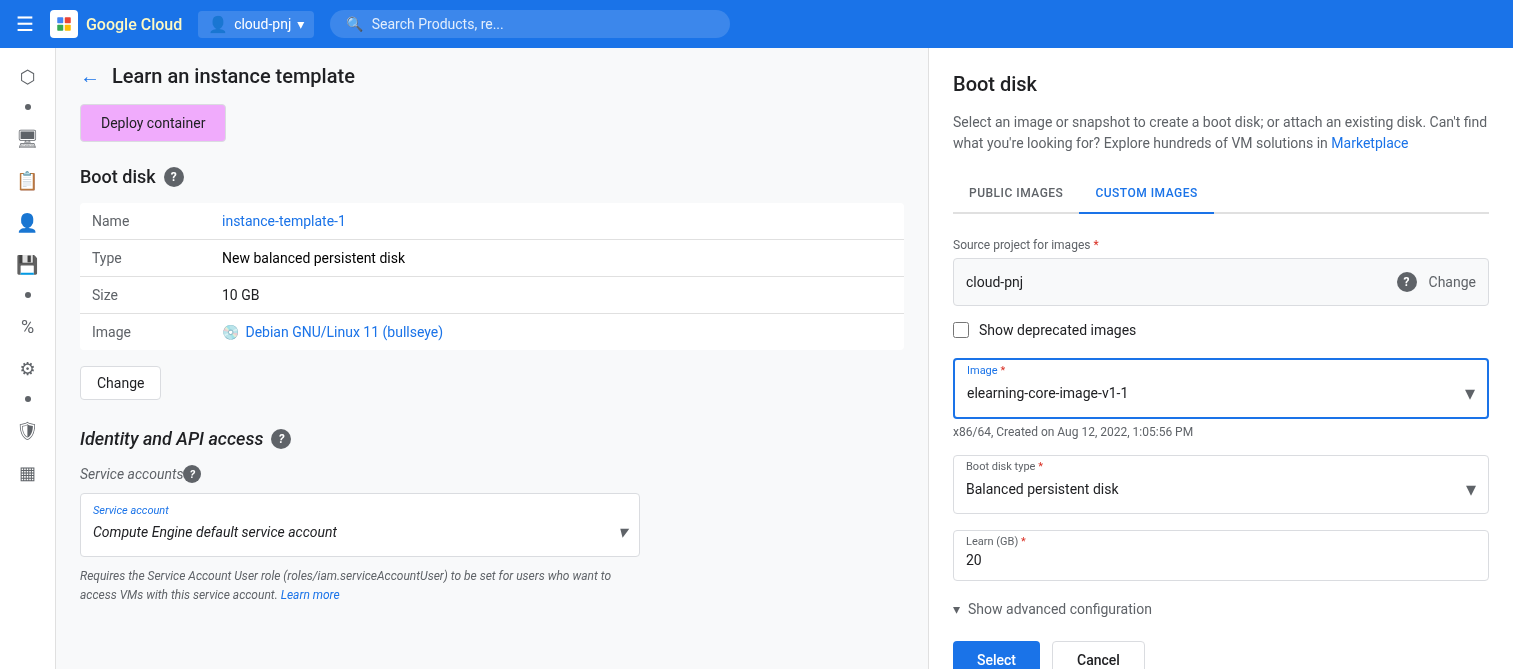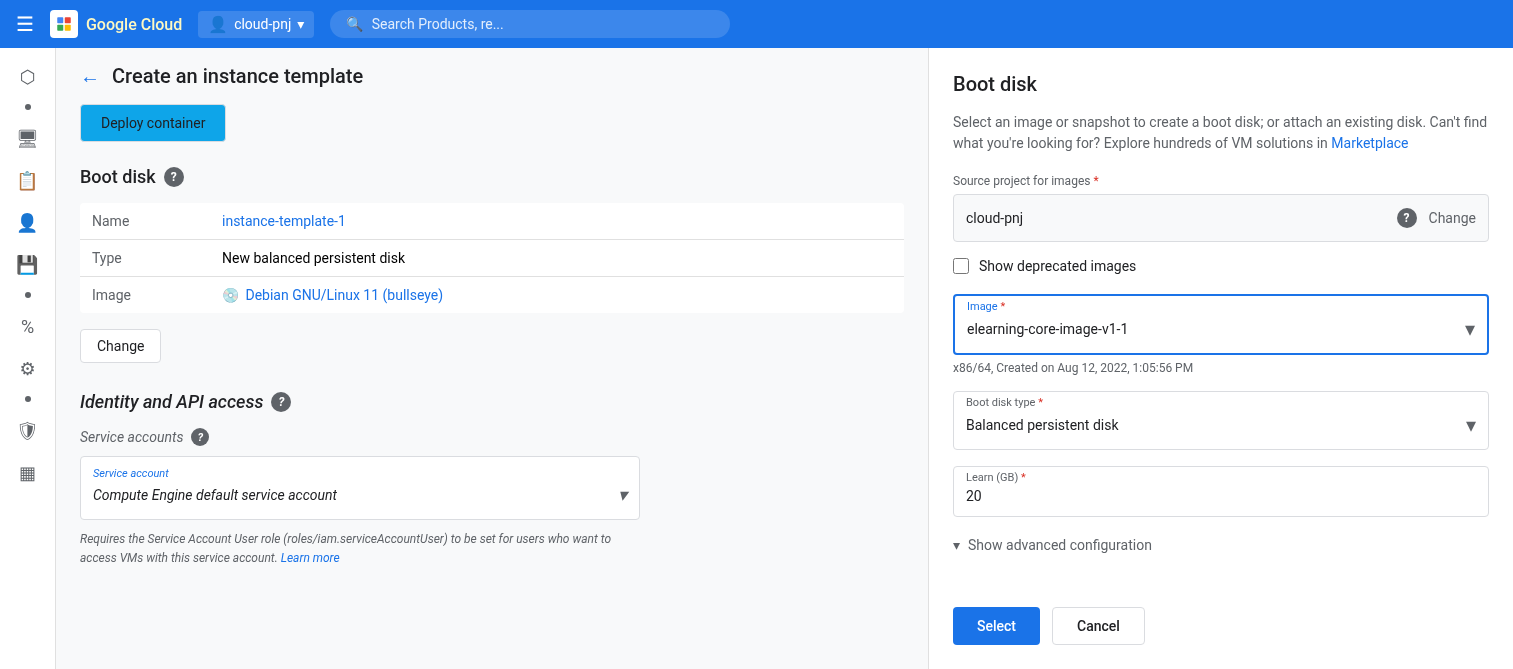--- a/index.html
+++ b/index.html
@@ -46,42 +46,46 @@
     <div style="width:40px; height:40px; display:flex; align-items:center; justify-content:center; border-radius:50%; color:#5f6368; cursor:pointer; font-size:18px;">⚙</div>
     <div style="width:6px; height:6px; border-radius:50%; background:#5f6368; margin:6px 0;"></div>
     <div style="width:40px; height:40px; display:flex; align-items:center; justify-content:center; border-radius:50%; color:#5f6368; cursor:pointer; font-size:18px;">🛡</div>
     <div style="width:40px; height:40px; display:flex; align-items:center; justify-content:center; border-radius:50%; color:#5f6368; cursor:pointer; font-size:18px;">▦</div>
   </div>
 
   <div style="flex:1; overflow-y:auto; background:#f8f9fa; padding:16px 24px;">
     
     <div style="display:flex; align-items:center; gap:12px; margin-bottom:16px;">
       <a style="color:#1a73e8; font-size:20px; cursor:pointer; text-decoration:none;">←</a>
-      <h1 style="font-size:20px; font-weight:500; color:#202124;">Create an instance template</h1>
-    </div>
-
-    
-    <button style="border:1px solid #dadce0; background:#0ea5e9; border-radius:4px; padding:10px 20px; font-size:14px; color:#202124; cursor:pointer; margin-bottom:24px; font-family:inherit;text-align:center;">Deploy container</button>
+      <h1 style="font-size:20px; font-weight:500; color:#202124;">Learn an instance template</h1>
+    </div>
+
+    
+    <button style="border:1px solid #dadce0; background:#f0abfc; border-radius:4px; padding:10px 20px; font-size:14px; color:#202124; cursor:pointer; margin-bottom:24px; font-family:inherit;text-align:center;">Deploy container</button>
 
     
     <div>
       <div style="display:flex; align-items:center; gap:8px; margin-bottom:16px;">
         <h2 style="font-size:18px; font-weight:500; color:#202124;">Boot disk</h2>
         <span style="width:20px; height:20px; border-radius:50%; background:#5f6368; color:white; display:inline-flex; align-items:center; justify-content:center; font-size:12px; font-weight:bold; cursor:pointer;">?</span>
       </div>
 
       <table style="width:100%; border-collapse:collapse; margin-bottom:16px; background:white; border-radius:4px; overflow:hidden;">
         <tbody>
           <tr style="border-bottom:1px solid #e0e0e0;">
             <td style="padding:10px 12px; color:#5f6368; width:130px; font-size:14px;">Name</td>
             <td style="padding:10px 12px; color:#1a73e8; font-size:14px;">instance-template-1</td>
           </tr>
           <tr style="border-bottom:1px solid #e0e0e0;">
             <td style="padding:10px 12px; color:#5f6368; font-size:14px;">Type</td>
             <td style="padding:10px 12px; color:#000000; font-size:14px;">New balanced persistent disk</td>
+          </tr>
+          <tr style="border-bottom:1px solid #e0e0e0;">
+            <td style="padding:10px 12px; color:#5f6368; font-size:14px;">Size</td>
+            <td style="padding:10px 12px; color:#202124; font-size:14px;">10 GB</td>
           </tr>
           <tr>
             <td style="padding:10px 12px; color:#5f6368; font-size:14px;">Image</td>
             <td style="padding:10px 12px; color:#1a73e8; font-size:14px; display:flex; align-items:center; gap:6px;">
               <span>💿</span>
               <span>Debian GNU/Linux 11 (bullseye)</span>
             </td>
           </tr>
         </tbody>
       </table>
@@ -89,21 +93,21 @@
       <button style="border:1px solid #dadce0; background:white; border-radius:4px; padding:8px 16px; font-size:14px; color:#202124; cursor:pointer; font-family:inherit; position:relative;">Change</button>
     </div>
 
     
     <div style="margin-top:28px;font-style:italic;">
       <div style="display:flex; align-items:center; gap:8px; margin-bottom:16px;">
         <h2 style="font-size:18px; font-weight:500; color:#202124;">Identity and API access</h2>
         <span style="width:20px; height:20px; border-radius:50%; background:#5f6368; color:white; display:inline-flex; align-items:center; justify-content:center; font-size:12px; font-weight:bold; cursor:pointer;">?</span>
       </div>
 
-      <div style="display:flex; align-items:center; gap:8px; margin-bottom:10px;">
+      <div style="display:flex; align-items:center; margin-bottom:10px;">
         <span style="font-size:14px; color:#5f6368;">Service accounts</span>
         <span style="width:18px; height:18px; border-radius:50%; background:#5f6368; color:white; display:inline-flex; align-items:center; justify-content:center; font-size:11px; font-weight:bold; cursor:pointer;">?</span>
       </div>
 
       <div style="border:1px solid #dadce0; border-radius:4px; background:white; padding:4px 12px; cursor:pointer; max-width:560px;">
         <div style="font-size:11px; color:#1a73e8; padding-top:6px;">Service account</div>
         <div style="display:flex; justify-content:space-between; align-items:center; padding:4px 0 10px 0;gap:20px;">
           <span style="font-size:14px; color:#202124;">Compute Engine default service account</span>
           <span style="font-size:18px; color:#5f6368;">▾</span>
         </div>
@@ -116,20 +120,24 @@
     </div>
   </div>
 
   <div style="width:585px; background:white; border-left:1px solid #e0e0e0; display:flex; flex-direction:column; flex-shrink:0; overflow-y:auto; padding:24px;">
     <h2 style="font-size:20px; font-weight:500; color:#202124; margin-bottom:16px;">Boot disk</h2>
     <p style="font-size:14px; color:#5f6368; line-height:1.5; margin-bottom:20px;">
       <span>Select an image or snapshot to create a boot disk; or attach an existing disk. Can't find what you're looking for? Explore hundreds of VM solutions in</span>
       <a style="color:#1a73e8; text-decoration:none;">Marketplace</a>
     </p>
 
+    <div style="display:flex; border-bottom:2px solid #e0e0e0; margin-bottom:24px;">
+      <div style="padding:12px 16px; font-size:12px; font-weight:500; cursor:pointer; color:#5f6368; border-bottom:2px solid transparent; margin-bottom:-2px; letter-spacing:0.5px; text-transform:uppercase;">PUBLIC IMAGES</div>
+      <div style="padding:12px 16px; font-size:12px; font-weight:500; cursor:pointer; color:#1a73e8; border-bottom:2px solid #1a73e8; margin-bottom:-2px; letter-spacing:0.5px; text-transform:uppercase;">CUSTOM IMAGES</div>
+    </div>
 
     <div style="margin-bottom:16px;">
       <div style="font-size:12px; color:#5f6368; margin-bottom:6px;">
         <span>Source project for images</span> <span style="color:#d93025;">*</span>
       </div>
       <div style="border:1px solid #dadce0; border-radius:4px; background:#f8f9fa; display:flex; align-items:center; padding:0 12px; height:48px;">
         <span style="flex:1; font-size:14px; color:#202124;">cloud-pnj</span>
         <div style="display:flex; align-items:center; gap:12px;">
           <span style="width:20px; height:20px; border-radius:50%; background:#5f6368; color:white; display:inline-flex; align-items:center; justify-content:center; font-size:12px; font-weight:bold; cursor:pointer;">?</span>
           <span style="color:#5f6368; font-size:14px; cursor:pointer;">Change</span>

